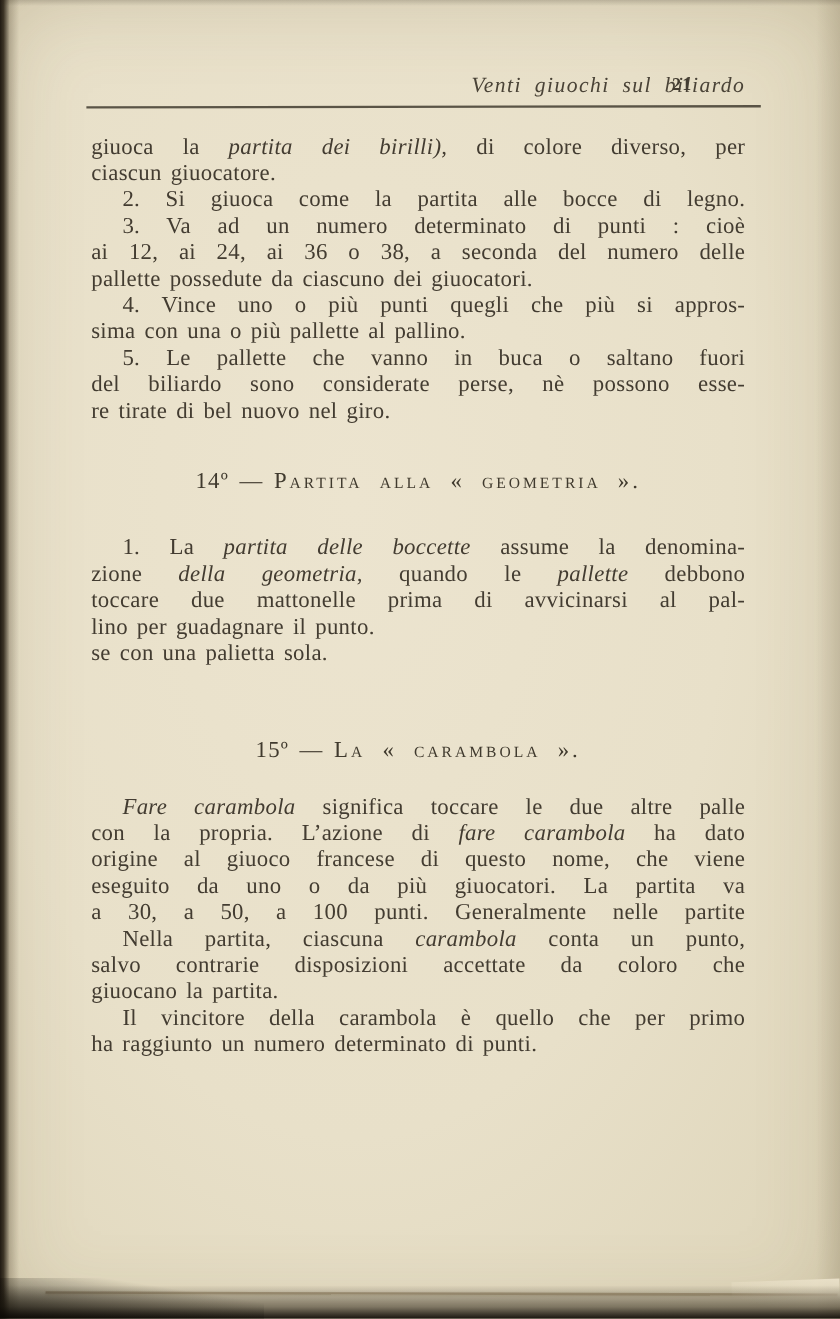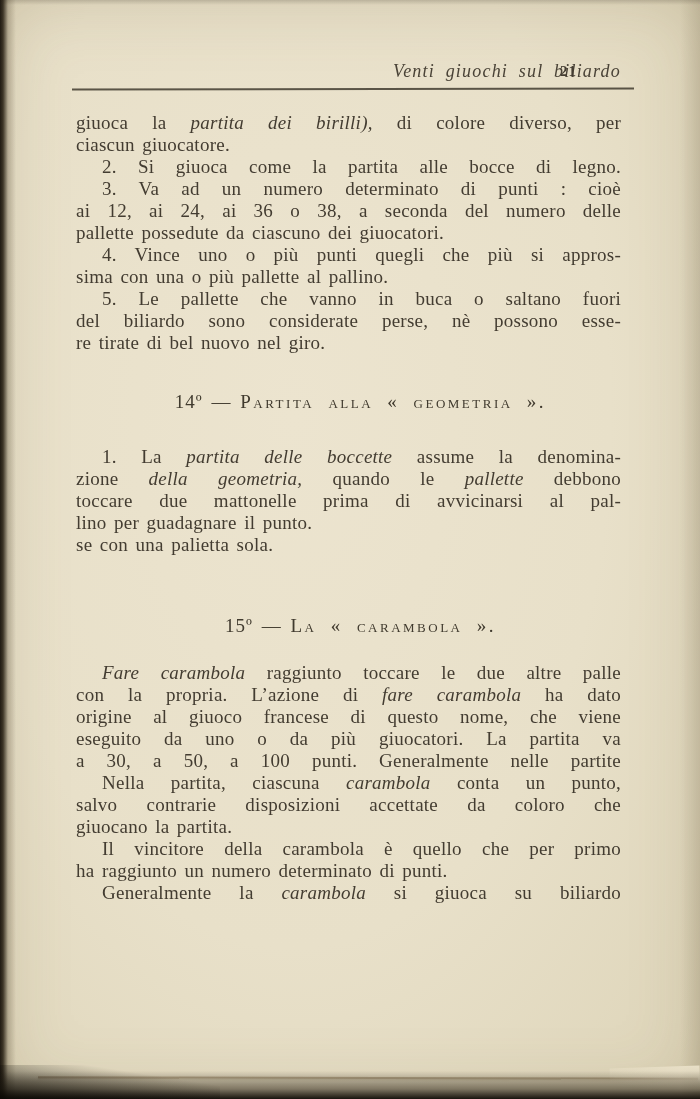--- a/index.html
+++ b/index.html
@@ -66,21 +66,21 @@
     position: absolute; left: 76px; width: 545px;
     font-size: 19px; line-height: 22px;
     letter-spacing: 0.25px; word-spacing: 2.5px;
   }
   .line { white-space: normal; }
   .line.just { text-align: justify; text-align-last: justify; }
   .line.ind { padding-left: 26px; }
   .it { font-style: italic; }
 
   .heading {
-    position: absolute; left: 88px; width: 545px; text-align: center;
+    position: absolute; left: 76px; width: 545px; text-align: center;
     font-size: 19px; line-height: 22px; letter-spacing: 1px; word-spacing: 3px;
     color: #403a2e;
   }
   .heading .sc {
     font-variant: small-caps; letter-spacing: 2.5px; word-spacing: 7px;
   }
 </style>
 </head>
 <body>
 
@@ -107,31 +107,30 @@
       <div class="heading" style="top: 391px;"><span>14º — </span><span class="sc">Partita alla « geometria ».</span></div>
       <div class="para-block" style="top: 446px;">
         <div class="line just ind"><span>1. La </span><span class="it">partita delle boccette</span><span> assume la denomina-</span></div>
         <div class="line just"><span>zione </span><span class="it">della geometria,</span><span> quando le </span><span class="it">pallette</span><span> debbono</span></div>
         <div class="line just"><span>toccare due mattonelle prima di avvicinarsi al pal-</span></div>
         <div class="line"><span>lino per guadagnare il punto.</span></div>
         <div class="line"><span>se con una palietta sola.</span></div>
       </div>
       <div class="heading" style="top: 615px;"><span>15º — </span><span class="sc">La « carambola ».</span></div>
       <div class="para-block" style="top: 662px;">
-        <div class="line just ind"><span class="it">Fare carambola</span><span> raggiunto toccare le due altre palle</span></div>
+        <div class="line just ind"><span class="it">Fare carambola</span><span> significa toccare le due altre palle</span></div>
         <div class="line just"><span>con la propria. L’azione di </span><span class="it">fare carambola</span><span> ha dato</span></div>
         <div class="line just"><span>origine al giuoco francese di questo nome, che viene</span></div>
         <div class="line just"><span>eseguito da uno o da più giuocatori. La partita va</span></div>
         <div class="line just"><span>a 30, a 50, a 100 punti. Generalmente nelle partite</span></div>
         <div class="line just ind"><span>Nella partita, ciascuna </span><span class="it">carambola</span><span> conta un punto,</span></div>
         <div class="line just"><span>salvo contrarie disposizioni accettate da coloro che</span></div>
         <div class="line"><span>giuocano la partita.</span></div>
         <div class="line just ind"><span>Il vincitore della carambola è quello che per primo</span></div>
         <div class="line"><span>ha raggiunto un numero determinato di punti.</span></div>
-        <div class="line just ind"><span>Generalmente la </span><span class="it">carambola</span><span> si giuoca su biliardo</span></div>
       </div>
     </div>
 
   <div class="edge-left"></div>
   <div class="edge-right"></div>
   <div class="edge-top"></div>
   <div class="crease-line"></div>
   <div class="corner-light"></div>
   <div class="edge-bottom"></div>
   <div class="edge-bottom-left"></div>

